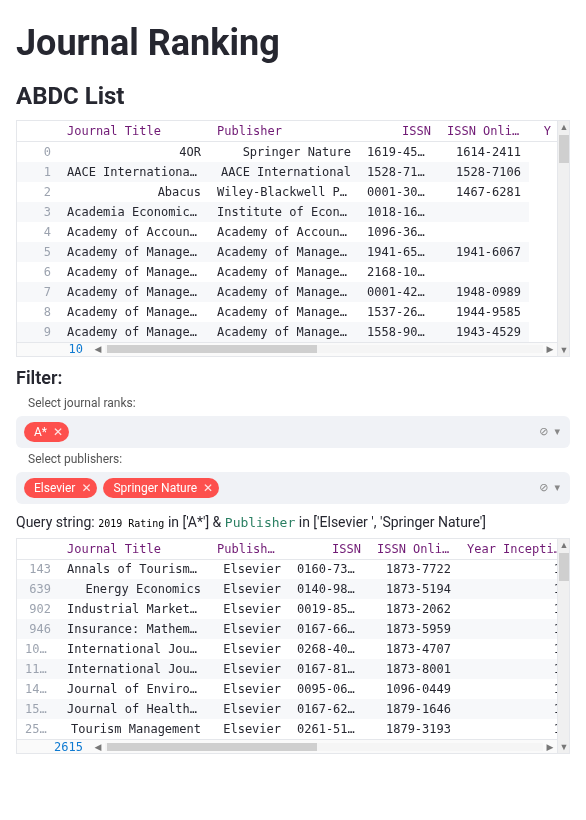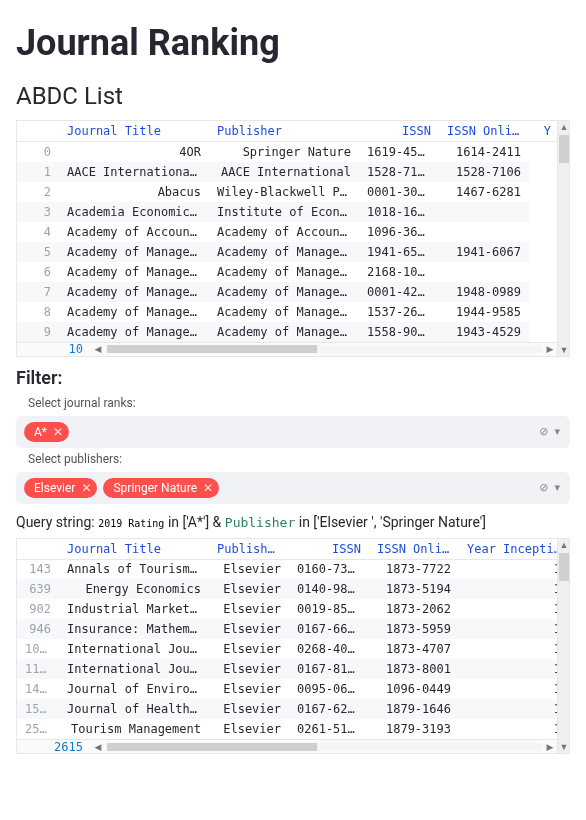--- a/index.html
+++ b/index.html
@@ -1,25 +1,25 @@
 <!DOCTYPE html>
 <html><head>
 <meta charset="utf-8">
 <style>
 * { box-sizing: border-box; margin: 0; padding: 0; }
 body { font-family: -apple-system, BlinkMacSystemFont, "Segoe UI", Roboto, sans-serif; background: #fff; color: #262730; padding: 16px; width: 586px; }
 h1 { font-size: 36px; font-weight: 700; margin: 6px 0 18px 0; }
-h2 { font-size: 24px; font-weight: 400; margin: 6px 0 10px 0; }
+h2 { font-size: 24px; font-weight: 700; margin: 6px 0 10px 0; }
 h3 { font-size: 18px; font-weight: 600; margin: 10px 0 8px 0; }
 .small-label { font-size: 12px; color: #555; margin: 4px 0 6px 12px; }
 
 .table-wrap { position: relative; border: 1px solid #e5e7eb; background: #fff; }
 .table-scroll { overflow: hidden; position: relative; }
 .tbl { font-family: ui-monospace, SFMono-Regular, Menlo, Consolas, monospace; font-size: 12px; border-collapse: collapse; width: 100%; table-layout: fixed; }
-.tbl th { font-weight: 400; color: #1d4ed8; text-align: right; padding: 3px 8px; border-bottom: 1px solid #e5e7eb; white-space: nowrap; overflow: hidden; text-overflow: ellipsis; height: 20px; }
+.tbl th { font-weight: 400; color: #701a75; text-align: right; padding: 3px 8px; border-bottom: 1px solid #e5e7eb; white-space: nowrap; overflow: hidden; text-overflow: ellipsis; height: 20px; }
 .tbl td { padding: 2px 8px; text-align: right; white-space: nowrap; overflow: hidden; text-overflow: ellipsis; height: 20px; }
 .tbl tr.zebra td { background: #f7f8fa; }
 .tbl .idx { color: #9ca3af; width: 42px; text-align: right; }
 .tbl .jt  { width: 150px; text-align: left; }
 .tbl td.jt { text-align: right; }
 .tbl .pub { width: 150px; text-align: left; }
 .tbl td.pub { text-align: right; }
 .tbl .issn { width: 80px; }
 .tbl .issno { width: 90px; }
 .tbl .yr { width: 30px; }

